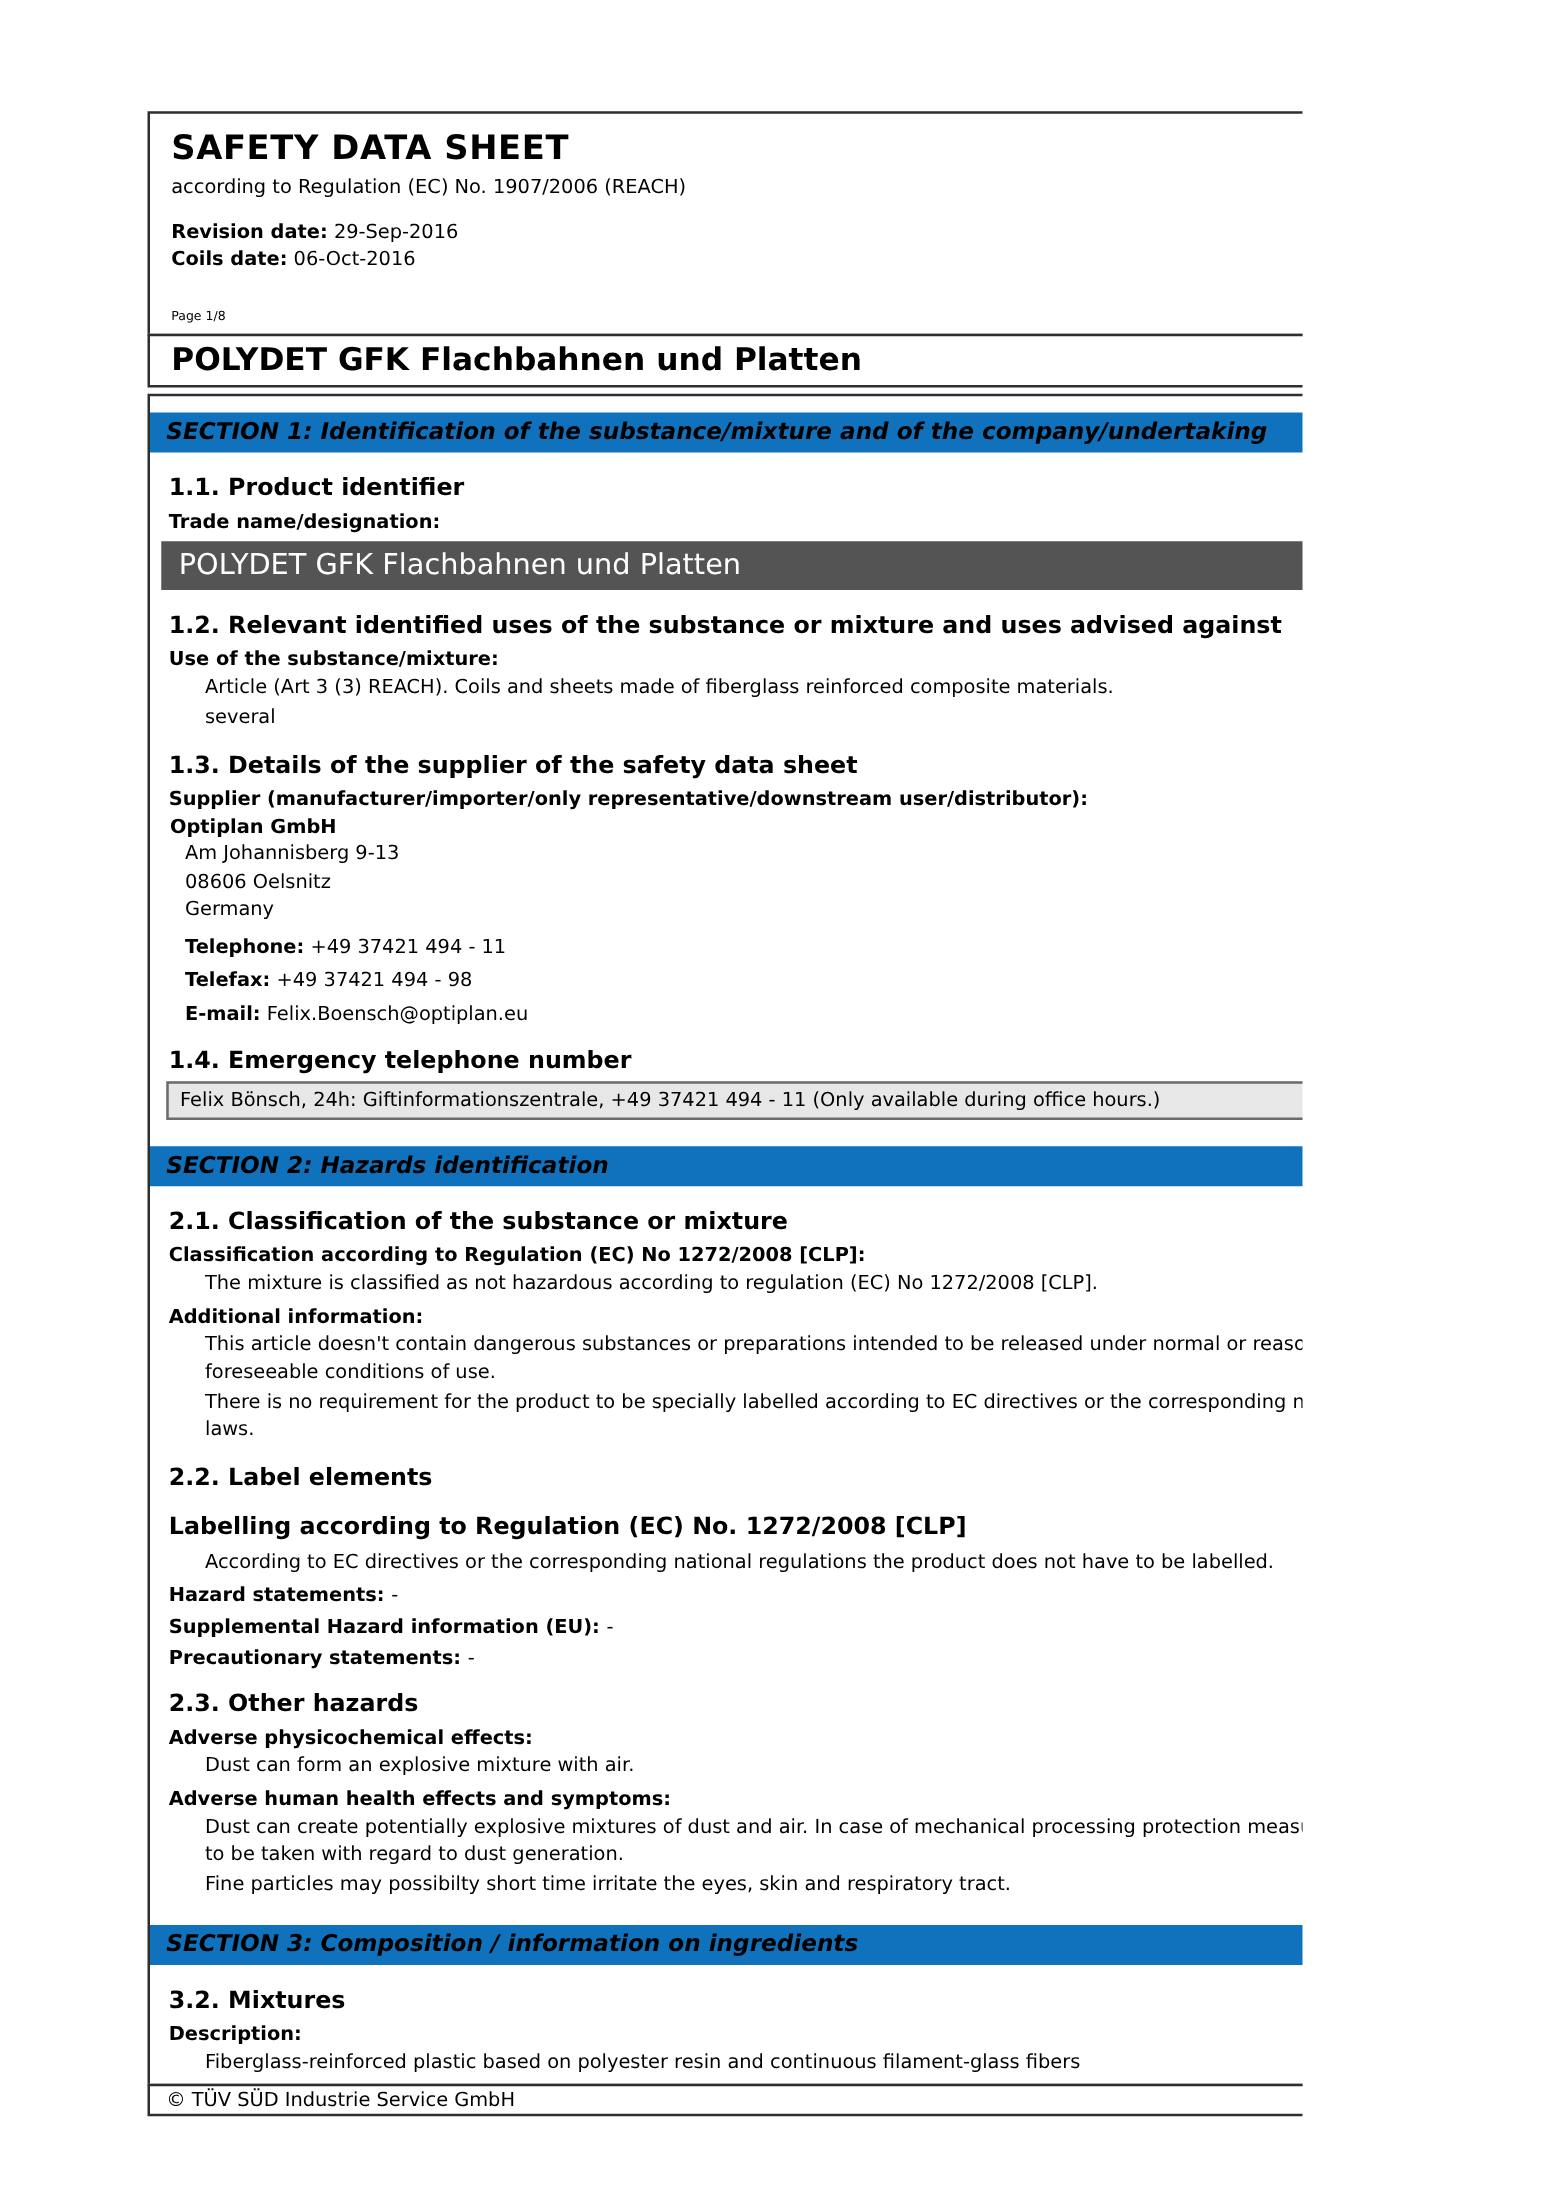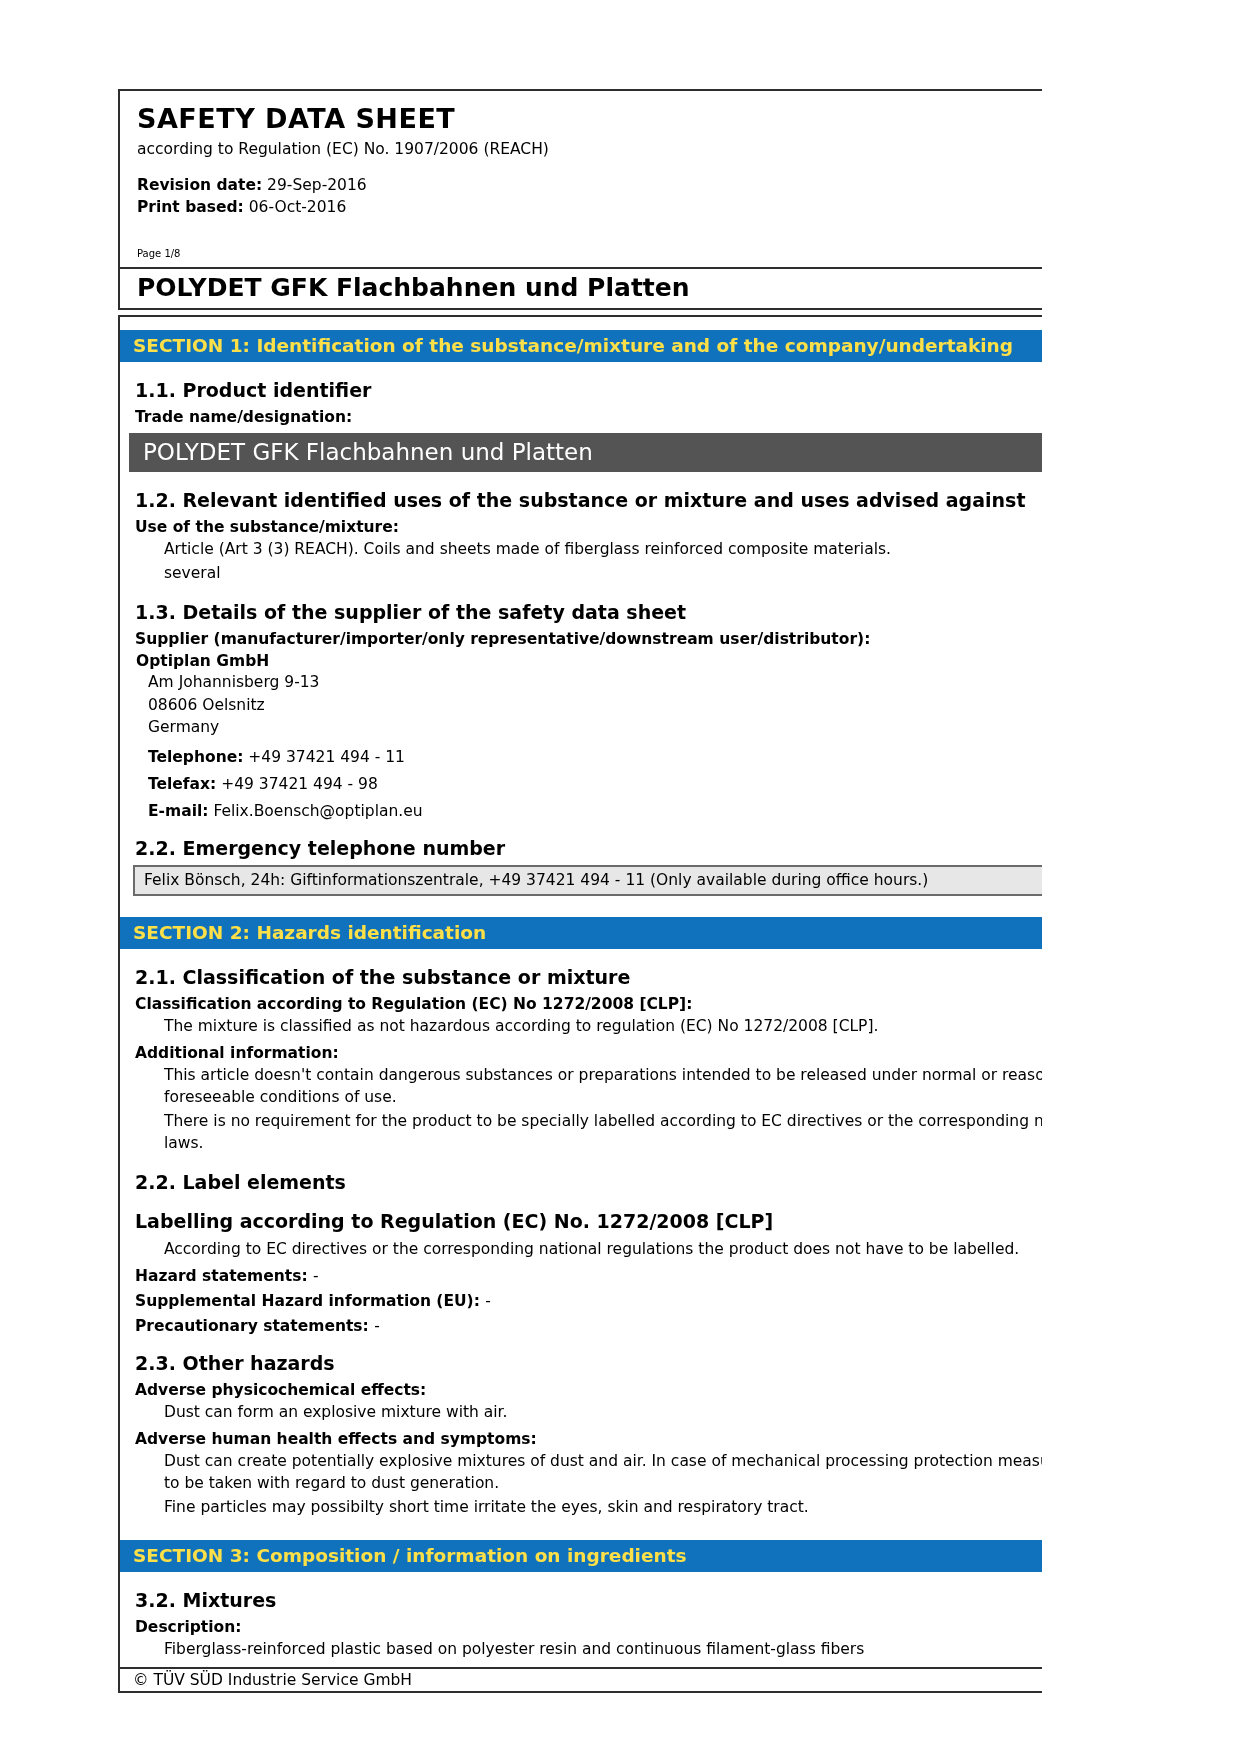--- a/index.html
+++ b/index.html
@@ -19,22 +19,22 @@
   .hdr-line{font-size:15.5px;line-height:22px;}
   .hdr-page{font-size:10px;margin-top:30px;margin-bottom:2px;}
 
   
   .ptitle{margin-top:-2px;padding:4px 17px 6px 17px;font-size:25px;font-weight:bold;}
 
   
   .main{margin-top:5px;height:1354px;padding-top:13px;overflow:hidden;}
 
   .sec-bar{
-    background:#1072BC;color:#fde047;font-weight:bold;font-size:18.5px;
-    padding:5px 13px 6px 13px;white-space:nowrap;overflow:hidden;
+    background:#1072BC;color:#000000;font-weight:bold;font-size:18.5px;
+    padding:5px 13px 6px 13px;white-space:nowrap;overflow:hidden;font-style:italic;
   }
   .h-num{font-size:19px;font-weight:bold;margin:17px 0 6px 0;padding:0 15px;}
   .lbl{font-size:15.5px;font-weight:bold;margin:7px 0 2px 0;padding:0 15px;}
   .lbl .val{font-weight:normal;}
   .txt{font-size:15.5px;line-height:22px;padding:0 30px 0 44px;margin:0 0 2px 0;}
 
   .trade-bar{
     margin:7px 14px 4px 9px;background:#545454;color:#fff;
     font-size:23px;font-weight:normal;padding:6px 14px 7px 14px;
     white-space:nowrap;overflow:hidden;
@@ -61,21 +61,21 @@
 </head>
 <body>
 
 <div class="page">
   <div class="doc">
 
     <div class="box hdr">
       <div class="hdr-title">SAFETY DATA SHEET</div>
       <div class="hdr-reg">according to Regulation (EC) No. 1907/2006 (REACH)</div>
       <div class="hdr-line"><b>Revision date:</b> <span>29-Sep-2016</span></div>
-      <div class="hdr-line"><b>Print based:</b> <span>06-Oct-2016</span></div>
+      <div class="hdr-line"><b>Coils date:</b> <span>06-Oct-2016</span></div>
       <div class="hdr-page">Page 1/8</div>
     </div>
 
     <div class="box ptitle">POLYDET GFK Flachbahnen und Platten</div>
 
     <div class="box main">
 
       <div class="sec-bar">SECTION 1: Identification of the substance/mixture and of the company/undertaking</div>
 
       <div class="h-num">1.1. Product identifier</div>
@@ -90,21 +90,21 @@
       <div class="h-num">1.3. Details of the supplier of the safety data sheet</div>
       <div class="lbl">Supplier (manufacturer/importer/only representative/downstream user/distributor):</div>
       <div class="supplier-name">Optiplan GmbH</div>
       <div class="addr">Am Johannisberg 9-13</div>
       <div class="addr">08606 Oelsnitz</div>
       <div class="addr">Germany</div>
       <div class="contact"><b>Telephone:</b> <span>+49 37421 494 - 11</span></div>
       <div class="contact"><b>Telefax:</b> <span>+49 37421 494 - 98</span></div>
       <div class="contact"><b>E-mail:</b> <span>Felix.Boensch@optiplan.eu</span></div>
 
-      <div class="h-num">2.2. Emergency telephone number</div>
+      <div class="h-num">1.4. Emergency telephone number</div>
       <div class="emergency">Felix Bönsch, 24h: Giftinformationszentrale, +49 37421 494 - 11 (Only available during office hours.)</div>
 
       <div class="sec-bar bar-s2">SECTION 2: Hazards identification</div>
 
       <div class="h-num">2.1. Classification of the substance or mixture</div>
       <div class="lbl">Classification according to Regulation (EC) No 1272/2008 [CLP]:</div>
       <div class="txt">The mixture is classified as not hazardous according to regulation (EC) No 1272/2008 [CLP].</div>
       <div class="lbl">Additional information:</div>
       <div class="txt">This article doesn't contain dangerous substances or preparations intended to be released under normal or reasonably foreseeable conditions of use.</div>
       <div class="txt">There is no requirement for the product to be specially labelled according to EC directives or the corresponding national laws.</div>

